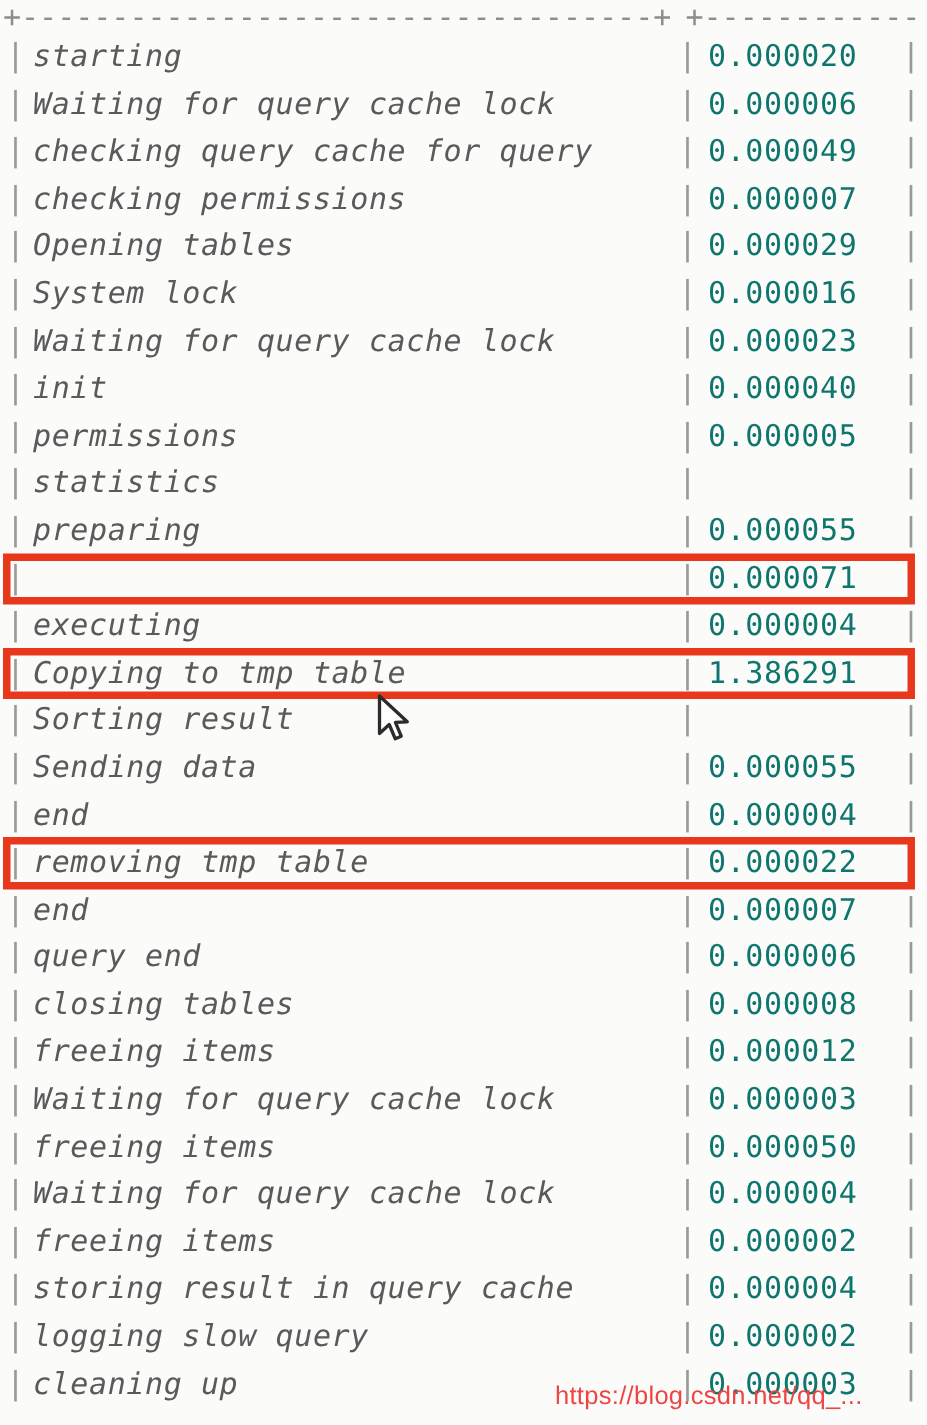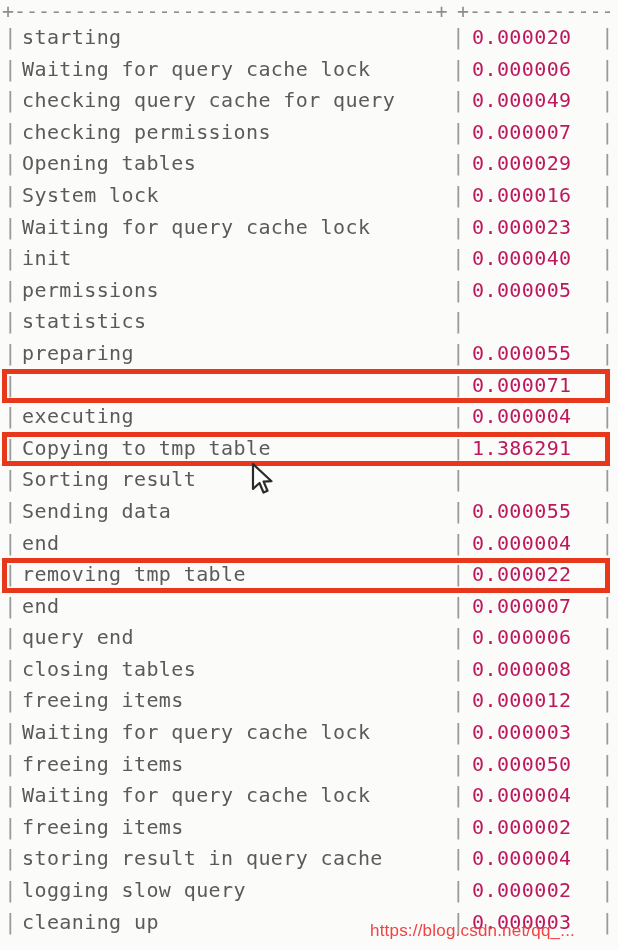--- a/index.html
+++ b/index.html
@@ -61,28 +61,29 @@
 
   .state {
     position: absolute;
     left: 22px;
     top: 0;
     font-size: 20px;
     line-height: 31.6px;
     color: #5a5a5a;
     white-space: pre;
     letter-spacing: 0.4px;
+    font-style: italic;
   }
   .dur {
     position: absolute;
     left: 472px;
     top: 0;
     font-size: 20px;
     line-height: 31.6px;
-    color: #be185d;
+    color: #0f766e;
     white-space: pre;
     letter-spacing: 0.4px;
   }
 
   
   .hl-box {
     position: absolute;
     left: 2px;
     width: 608px;
     border: 5px solid #e8381c;

